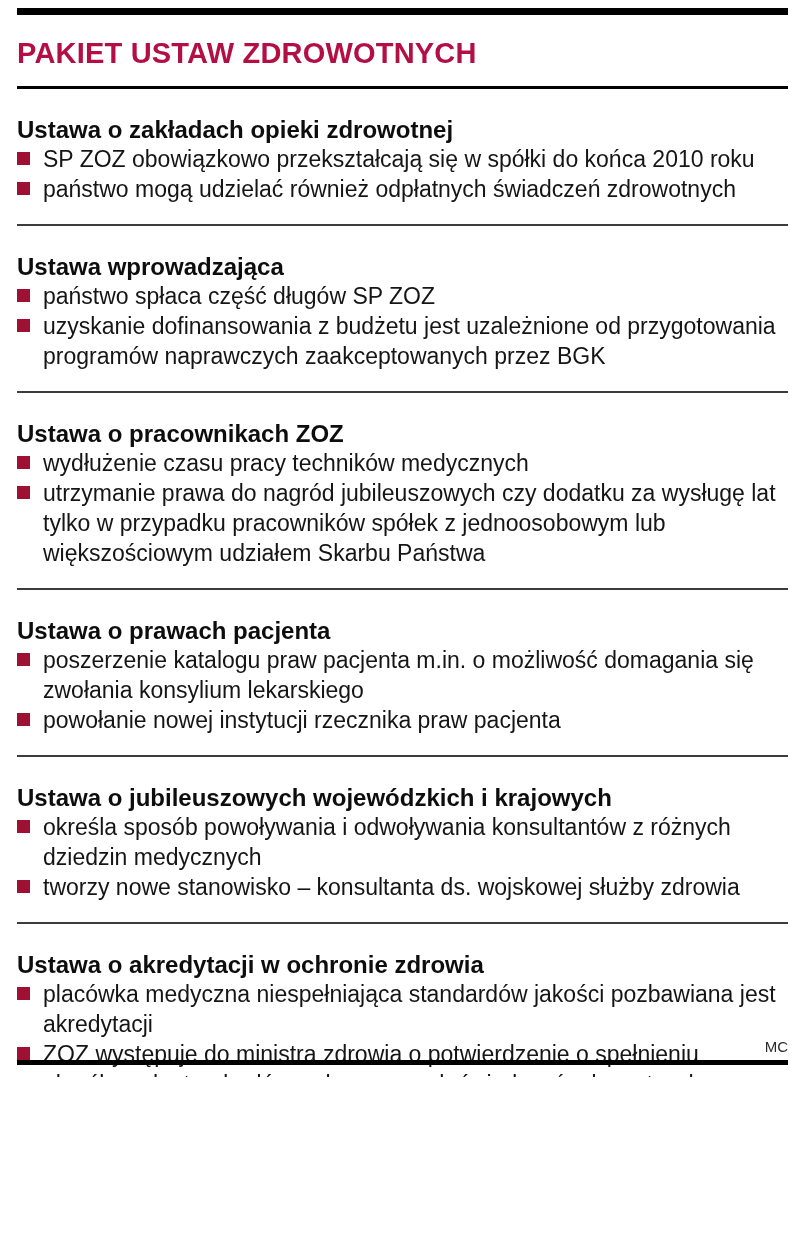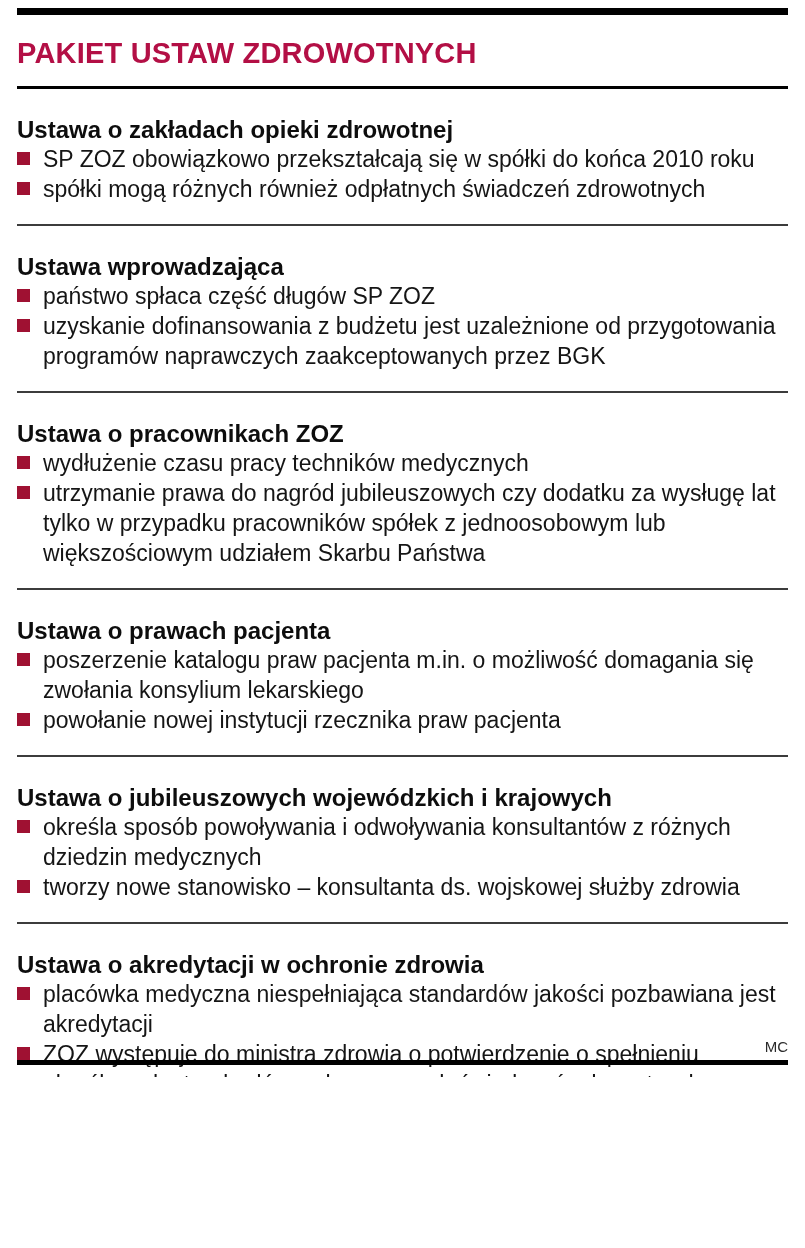--- a/index.html
+++ b/index.html
@@ -91,21 +91,21 @@
   <div class="title-rule"></div>
 
   <section class="section">
     <h2 class="section-heading">Ustawa o zakładach opieki zdrowotnej</h2>
     <div class="item">
       <span class="bullet"></span>
       <span class="item-text">SP ZOZ obowiązkowo przekształcają się w spółki do końca 2010 roku</span>
     </div>
     <div class="item">
       <span class="bullet"></span>
-      <span class="item-text">spółki mogą różnych również odpłatnych świadczeń zdrowotnych</span>
+      <span class="item-text">państwo mogą udzielać również odpłatnych świadczeń zdrowotnych</span>
     </div>
   </section>
 
   <div class="divider"></div>
 
   <section class="section">
     <h2 class="section-heading">Ustawa wprowadzająca</h2>
     <div class="item">
       <span class="bullet"></span>
       <span class="item-text">państwo spłaca część długów SP ZOZ</span>

